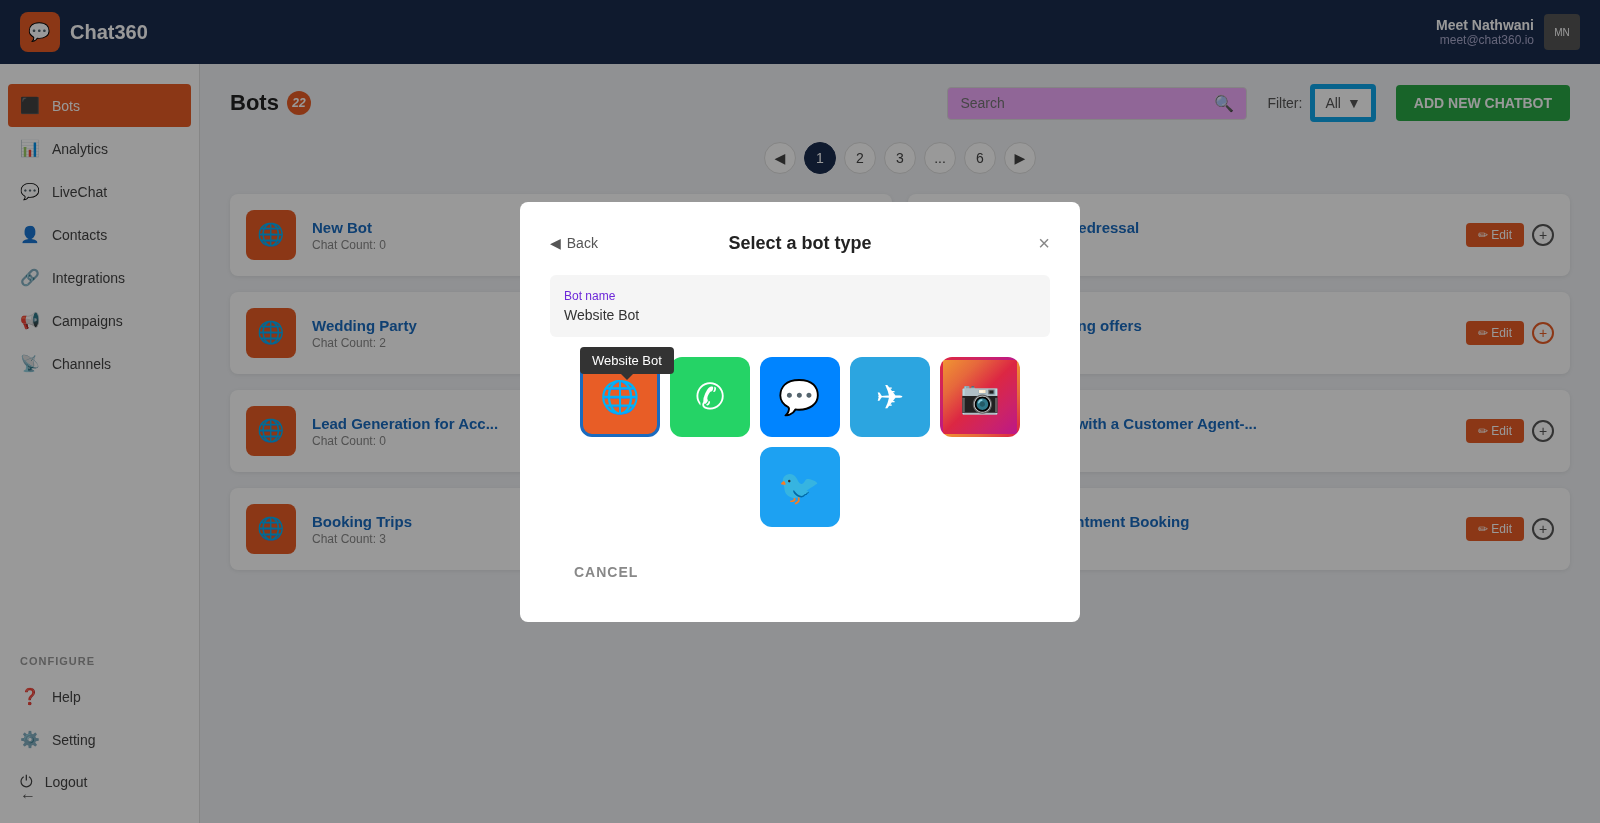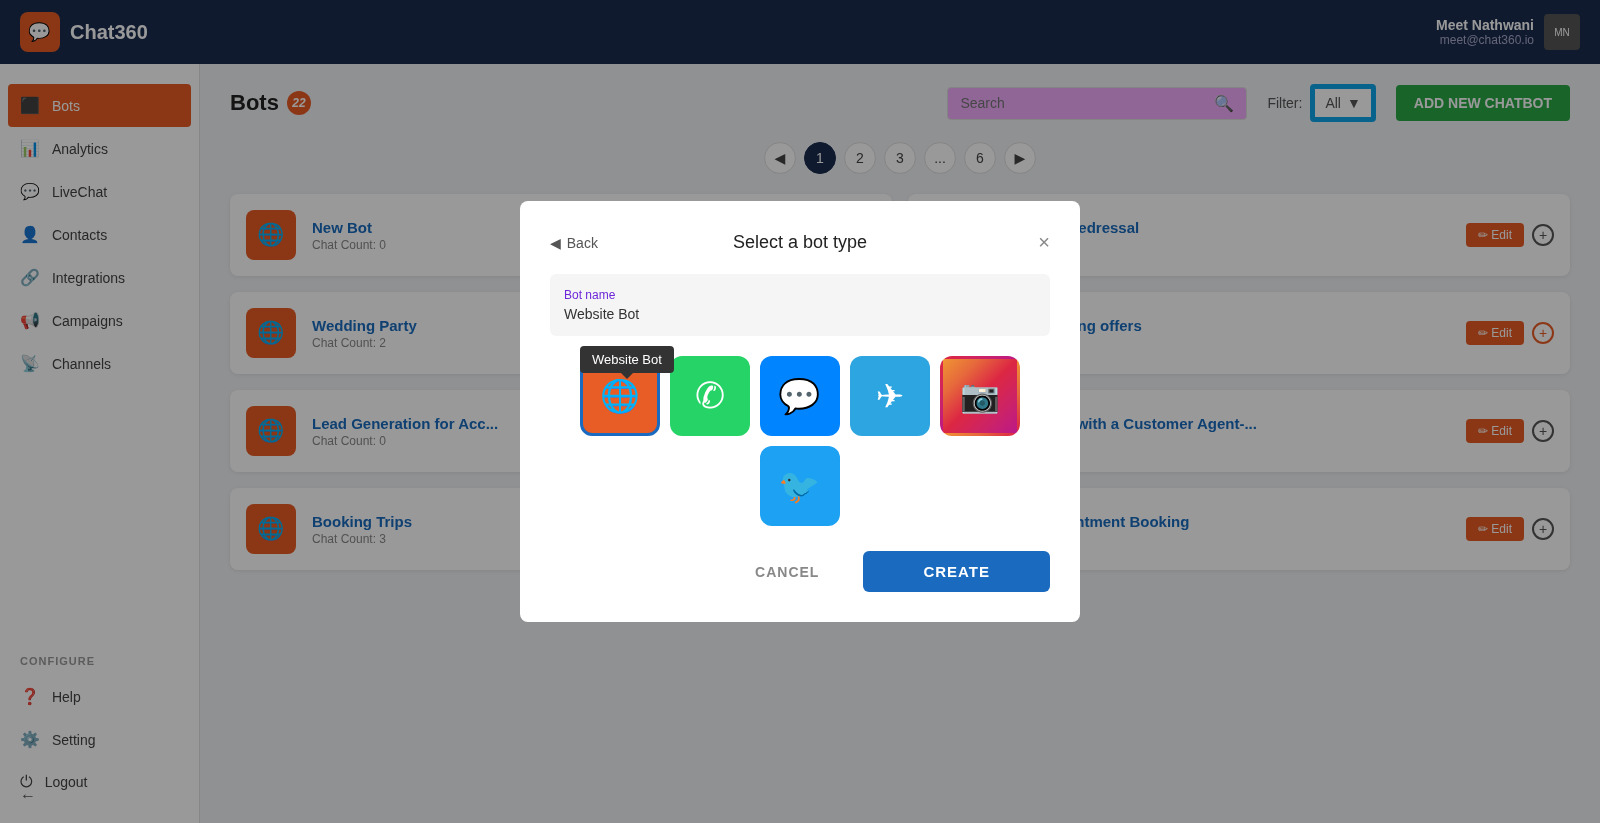--- a/index.html
+++ b/index.html
@@ -278,21 +278,21 @@
     .modal-back {
       display: flex;
       align-items: center;
       gap: 6px;
       color: #555;
       cursor: pointer;
       font-size: 14px;
     }
     .modal-title {
       font-size: 18px;
-      font-weight: normal;
+      font-weight: bold;
       color: #222;
       position: absolute;
       left: 50%;
       transform: translateX(-50%);
     }
     .modal-close {
       background: none;
       border: none;
       font-size: 20px;
       cursor: pointer;
@@ -368,21 +368,21 @@
     .bot-type-btn.telegram { background: #2ca5e0; }
     .bot-type-btn.instagram {
       background: linear-gradient(135deg, #f09433 0%, #e6683c 25%, #dc2743 50%, #cc2366 75%, #bc1888 100%);
     }
     .bot-type-btn.twitter { background: #1da1f2; }
 
     
     .modal-actions {
       display: flex;
       gap: 20px;
-      justify-content: flex-end;
+      justify-content: space-between;
     }
     .btn-cancel {
       background: none;
       border: none;
       color: #888;
       font-size: 14px;
       font-weight: bold;
       letter-spacing: 1px;
       cursor: pointer;
       padding: 12px 24px;
@@ -663,17 +663,16 @@
       </div>
 
       <div class="bot-type-btn twitter">
         <span style="color:white;font-size:34px;">🐦</span>
       </div>
 
     </div>
 
     <div class="modal-actions">
       <button class="btn-cancel">CANCEL</button>
-      <button class="btn-create">CREATE</button>
     </div>
 
   </div>
 </div>
 
 </body></html>

